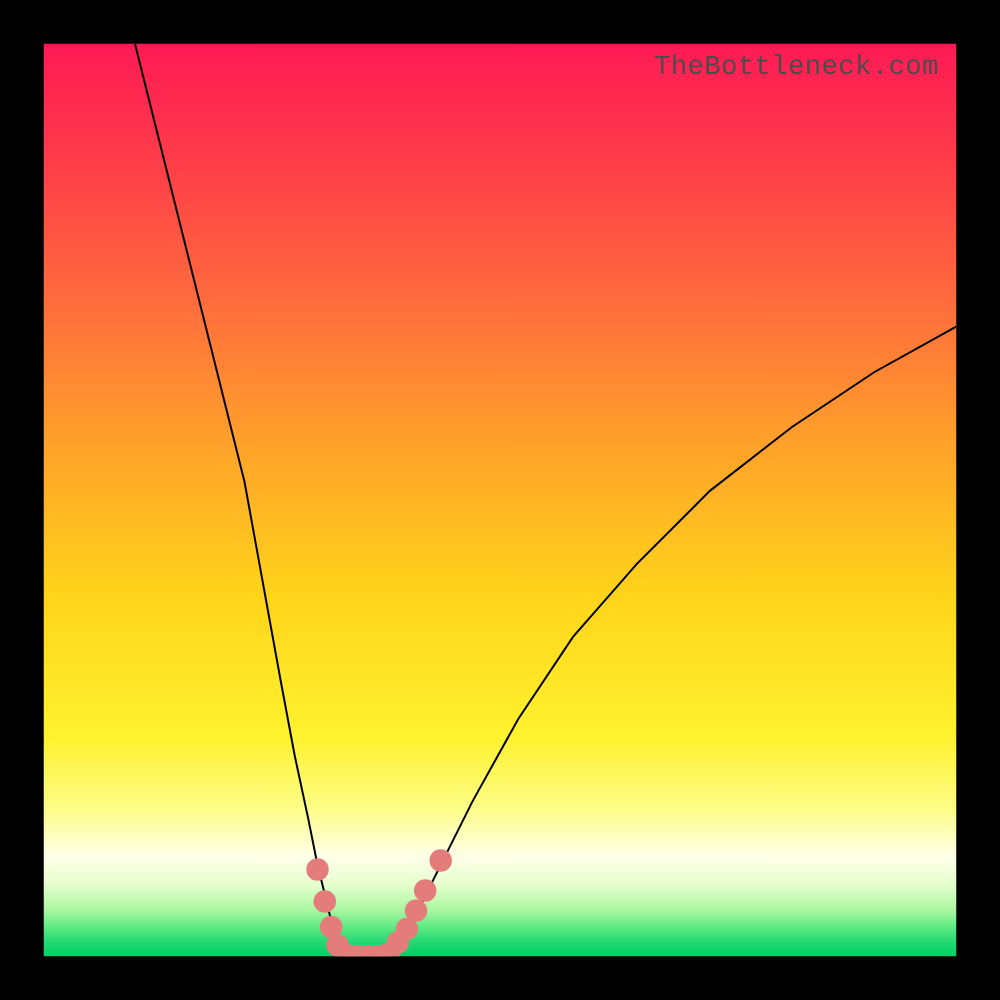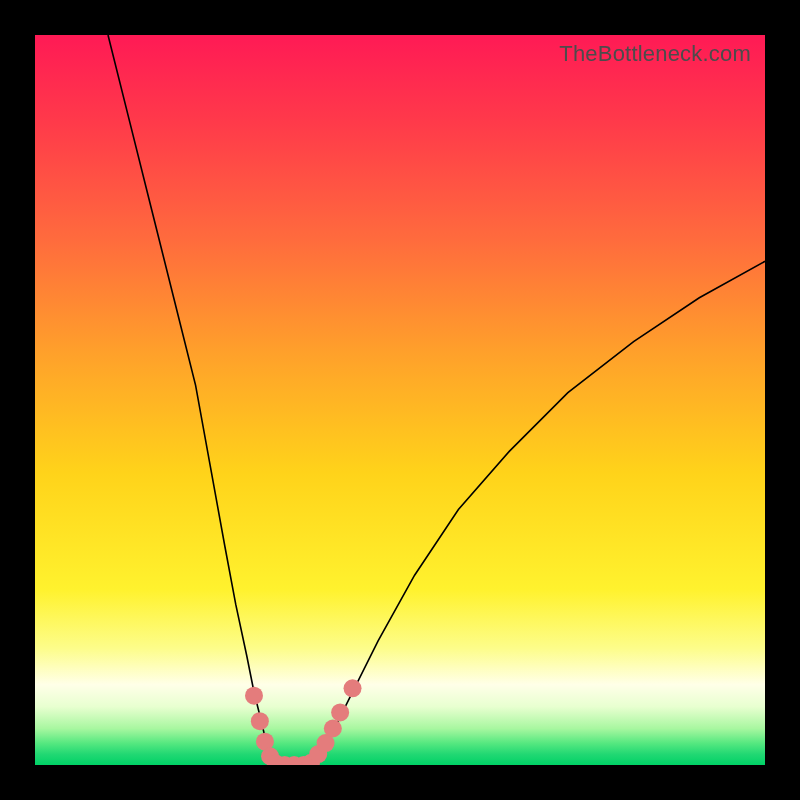--- a/index.html
+++ b/index.html
@@ -27,21 +27,21 @@
       #e8ffd0 92%,
       #a8f7a0 95%,
       #56e880 97%,
       #22d873 98.5%,
       #00d166 100%
     );
   }
   .watermark {
     position: absolute;
     top: 6px; right: 14px;
-    font-family: Liberation Sans, sans-serif;
+    font-family: Liberation Mono, monospace;
     font-size: 22px;
     font-weight: 400;
     color: #4c4c4c;
     letter-spacing: 0.2px;
     text-align: center;
   }
   svg.curve {
     position: absolute;
     left: 0; top: 0;
     width: 730px; height: 730px;

